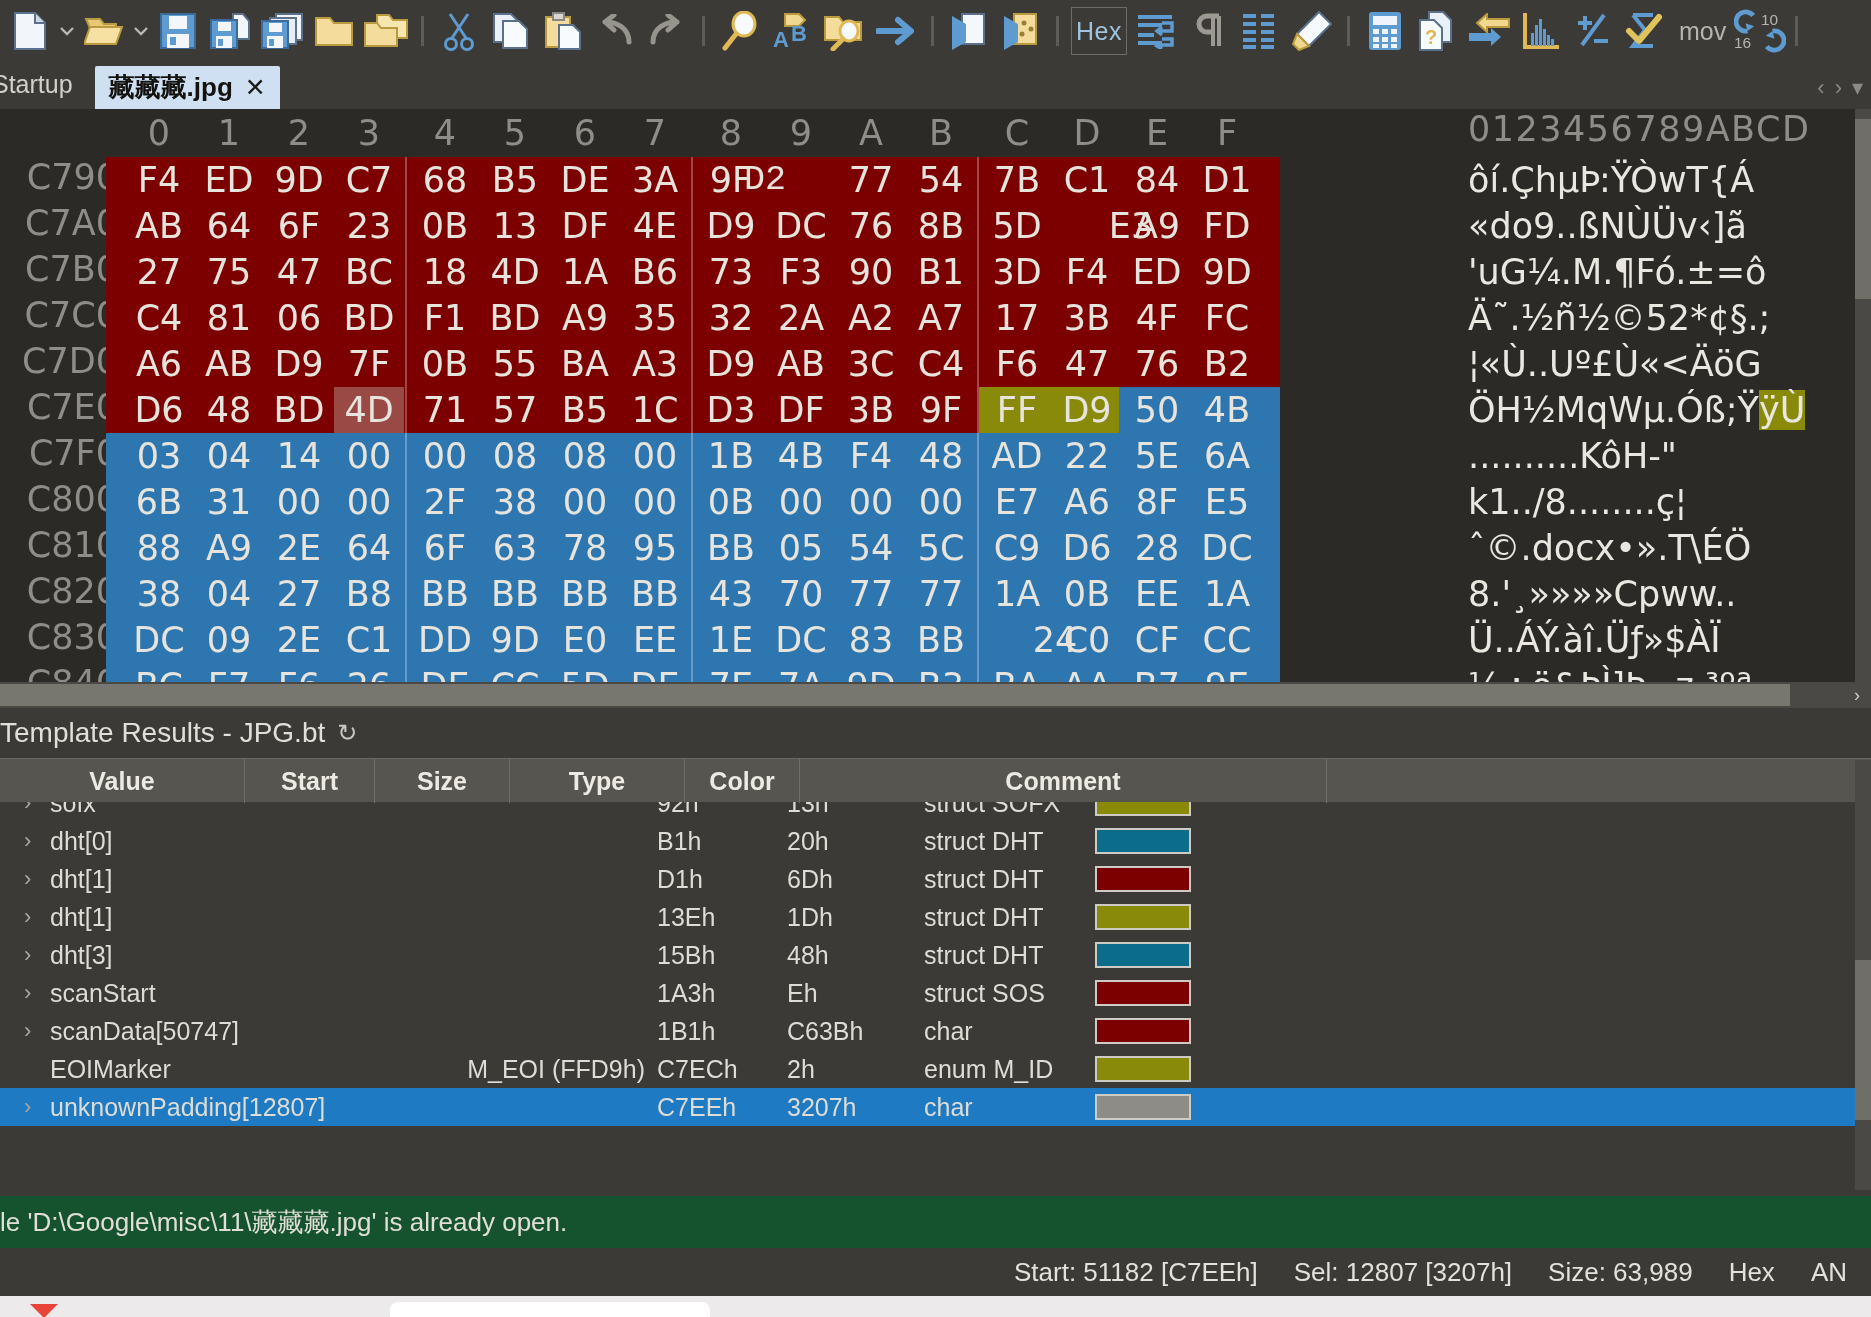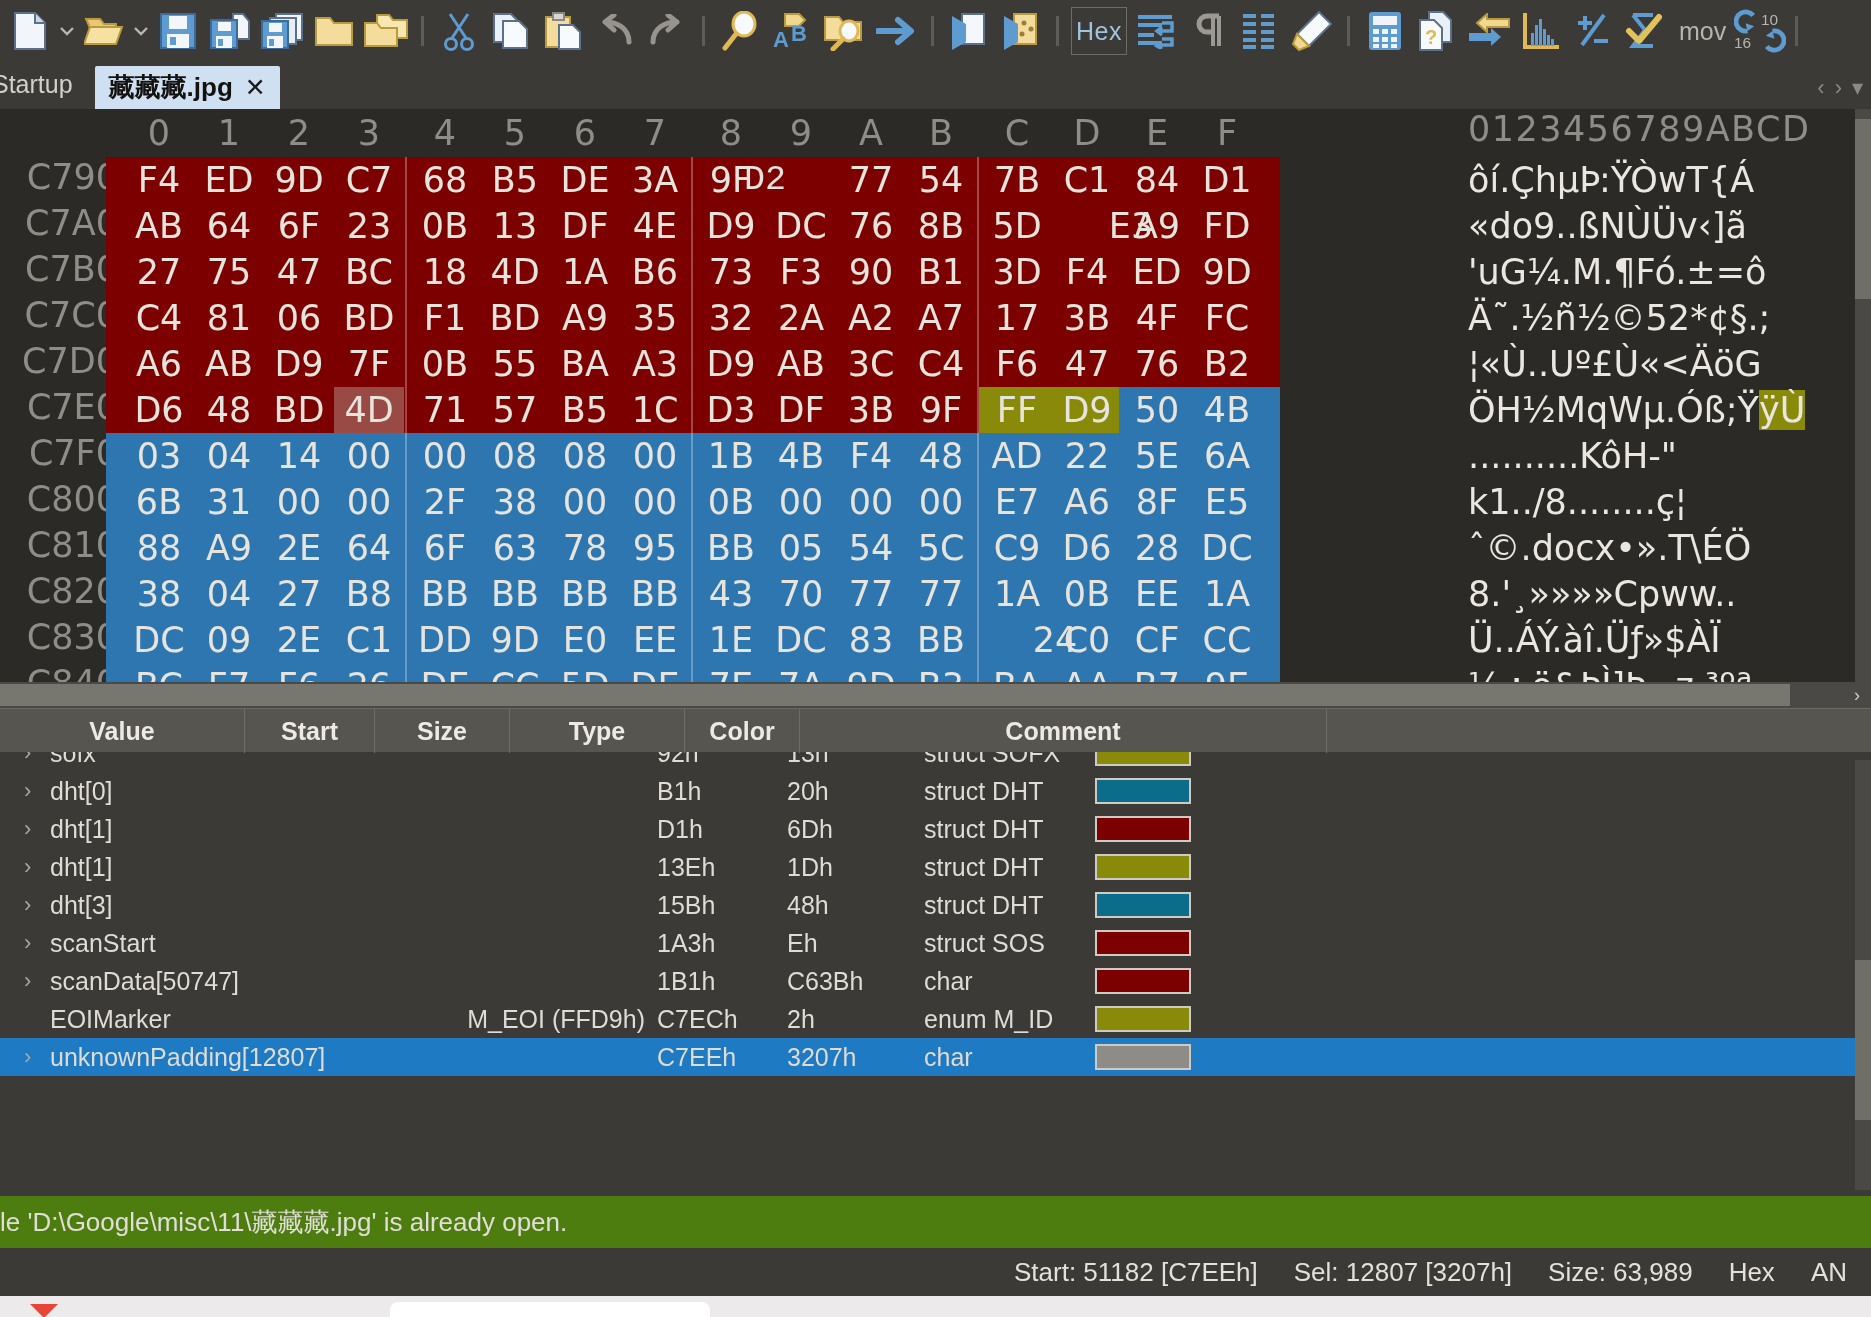--- a/index.html
+++ b/index.html
@@ -128,21 +128,21 @@
   .tbody { position: relative; height: 340px; overflow: hidden; }
   .trow { position: relative; height: 38px; display: flex; align-items: center; }
   .trow.sel { background: #1f7ac4; }
   .tc { font-size: 25px; color: #dedcd5; display: flex; align-items: center; height: 38px; }
   .tc.name { padding-left: 24px; gap: 10px; }
   .chev { color: #a9a7a0; font-size: 22px; width: 16px; display:inline-block; }
   .swatch { width: 96px; height: 26px; border: 2px solid #cdcbc4; }
 
   .tstatus {
     position: absolute; left: 0; bottom: 0; width: 1871px; height: 52px;
-    background: #4d7c0f; color: #e0ded7; font-size: 26px;
+    background: #14532d; color: #e0ded7; font-size: 26px;
     display: flex; align-items: center;
   }
 
   
   .statusbar {
     position: absolute; left: 0; top: 1248px; width: 1871px; height: 48px;
     background: #3b3a36; display: flex; align-items: center;
     color: #e3e1da; font-size: 26px;
   }
   .statusbar .spacer { flex: 1 1 auto; }
@@ -782,20 +782,24 @@
   <div class="vscroll">
     <div class="vthumb"></div>
   </div>
 
   <div class="hscroll">
     <div class="thumb"></div>
     <div class="arrow">›</div>
   </div>
 
   <div class="tmplpanel">
+    <div class="tmpltitle">
+      <span>Template Results - JPG.bt</span>
+      <span class="refresh-ico">↻</span>
+    </div>
     <div class="thead" id="thead">
         <div class="th" style="width: 245px;">Value</div>
         <div class="th" style="width: 130px;">Start</div>
         <div class="th" style="width: 135px;">Size</div>
         <div class="th" style="width: 175px;">Type</div>
         <div class="th" style="width: 115px;">Color</div>
         <div class="th" style="width: 527px;">Comment</div>
       </div>
     <div class="tbody" id="tbody">
         <div class="trow" style="height: 20px; overflow: hidden; align-items: flex-end;">

